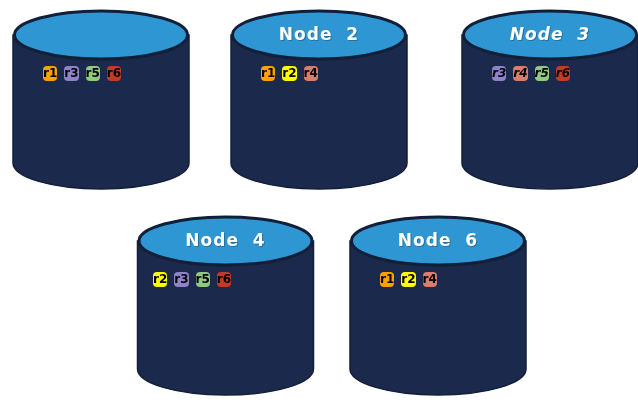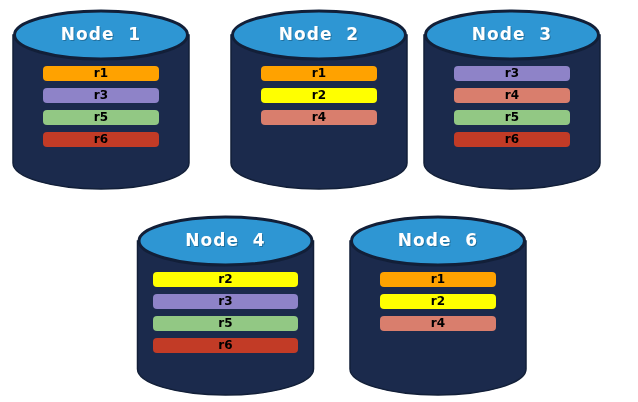--- a/index.html
+++ b/index.html
@@ -48,21 +48,21 @@
     letter-spacing: 1px;
     white-space: pre;
     text-shadow: 1px 1px 0 rgba(0,0,0,0.25);
   }
   .bars {
     position: absolute;
     top: 58px;
     left: 31px;
     right: 31px;
     display: flex;
-    flex-direction: column;
+    flex-direction: row;
     gap: 7px;
   }
   .bar {
     height: 15px;
     border-radius: 4px;
     display: flex;
     align-items: center;
     justify-content: center;
     color: var(--bar-text);
     font-size: 12px;
@@ -72,41 +72,40 @@
 </style>
 </head>
 <body>
 
 <div id="canvas">
     <div class="node" style="left: 12px; top: 8px;">
     <svg class="cyl" viewBox="0 0 178 182" aria-hidden="true">
       <path class="cyl-body" d="M 1,27 L 1,155 A 88,26 0 0 0 177,155 L 177,27 Z"></path>
       <ellipse class="cyl-top" cx="89" cy="27" rx="86.5" ry="24"></ellipse>
     </svg>
-    <div class="node-label">Node  1</div>
     <div class="bars">
         <div class="bar" style="background: rgb(255, 162, 0);">r1</div>
         <div class="bar" style="background: rgb(142, 131, 200);">r3</div>
         <div class="bar" style="background: rgb(146, 200, 132);">r5</div>
         <div class="bar" style="background: rgb(194, 59, 38);">r6</div>
       </div>
   </div>
     <div class="node" style="left: 230px; top: 8px;">
     <svg class="cyl" viewBox="0 0 178 182" aria-hidden="true">
       <path class="cyl-body" d="M 1,27 L 1,155 A 88,26 0 0 0 177,155 L 177,27 Z"></path>
       <ellipse class="cyl-top" cx="89" cy="27" rx="86.5" ry="24"></ellipse>
     </svg>
     <div class="node-label">Node  2</div>
     <div class="bars">
         <div class="bar" style="background: rgb(255, 162, 0);">r1</div>
         <div class="bar" style="background: rgb(255, 255, 0);">r2</div>
         <div class="bar" style="background: rgb(217, 126, 109);">r4</div>
       </div>
   </div>
-    <div class="node" style="left: 423px; top: 8px;">
+    <div class="node" style="left: 461px; top: 8px; font-style: italic;">
     <svg class="cyl" viewBox="0 0 178 182" aria-hidden="true">
       <path class="cyl-body" d="M 1,27 L 1,155 A 88,26 0 0 0 177,155 L 177,27 Z"></path>
       <ellipse class="cyl-top" cx="89" cy="27" rx="86.5" ry="24"></ellipse>
     </svg>
     <div class="node-label">Node  3</div>
     <div class="bars">
         <div class="bar" style="background: rgb(142, 131, 200);">r3</div>
         <div class="bar" style="background: rgb(217, 126, 109);">r4</div>
         <div class="bar" style="background: rgb(146, 200, 132);">r5</div>
         <div class="bar" style="background: rgb(194, 59, 38);">r6</div>

